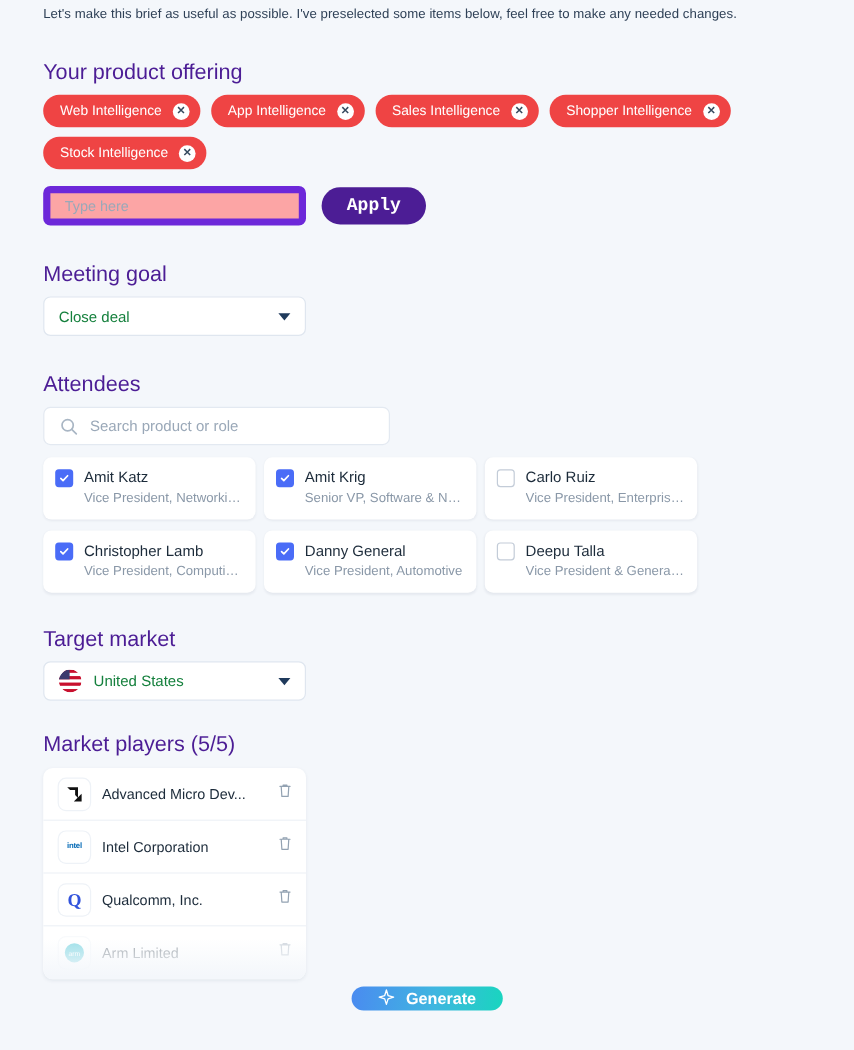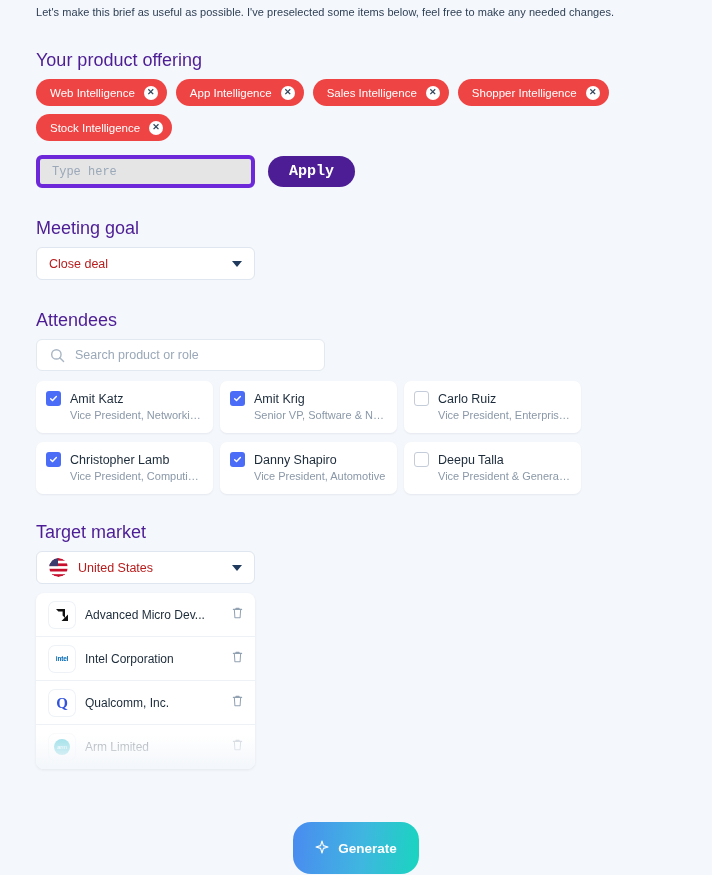--- a/index.html
+++ b/index.html
@@ -76,28 +76,28 @@
   
   .apply-row {
     display: flex;
     align-items: center;
     gap: 13px;
     margin-top: 14px;
   }
   .text-input {
     width: 219px;
     height: 33px;
-    background: #e5e5e5;
-    border: 4px solid #6d28d9;
+    background: #fca5a5;
+    border: 6px solid #6d28d9;
     border-radius: 6px;
     font-size: 12px;
     color: #35495e;
     padding: 0 12px;
     outline: none;
-    font-family: Liberation Mono, monospace;
+    font-family: Liberation Sans, sans-serif;
   }
   .text-input::placeholder { color: #9aa8b8; }
   .apply-btn {
     background: #4c1d95;
     color: #ffffff;
     border: none;
     border-radius: 17px;
     height: 31px;
     padding: 0 21px;
     font-size: 15px;
@@ -114,21 +114,21 @@
     background: #ffffff;
     border: 1px solid #dfe6ef;
     border-radius: 6px;
     display: flex;
     align-items: center;
     padding: 0 12px;
     cursor: pointer;
   }
   .select-value {
     font-size: 12.5px;
-    color: #b91c1c;
+    color: #15803d;
   }
   .caret {
     position: absolute;
     right: 12px;
     width: 0; height: 0;
     border-left: 5px solid transparent;
     border-right: 5px solid transparent;
     border-top: 6px solid #1f3a5c;
   }
   .flag {
@@ -273,21 +273,21 @@
     justify-content: center;
   }
   .generate-btn {
     display: inline-flex;
     align-items: center;
     gap: 9px;
     background: linear-gradient(95deg, #4a8bf0 0%, #3fb6e0 55%, #19d5bf 100%);
     color: #ffffff;
     border: none;
     border-radius: 18px;
-    height: 52px;
+    height: 20px;
     padding: 0 22px;
     font-size: 13.5px;
     font-weight: bold;
     cursor: pointer;
     font-family: "Liberation Sans", sans-serif;
   }
 
   .bottom-peek {
     position: absolute;
     left: 0; right: 0; bottom: 0;
@@ -395,21 +395,21 @@
       </span>
     </div>
 
     <div class="attendee-card">
       <span class="cb on">
         <svg class="tick" viewBox="0 0 12 12" fill="none">
             <path d="M2.2 6.3 L4.7 8.7 L9.8 3.3" stroke="#fff" stroke-width="1.9" stroke-linecap="round" stroke-linejoin="round"></path>
           </svg>
       </span>
       <span class="att-text">
-        <span class="att-name">Danny Shapiro</span>
+        <span class="att-name">Danny General</span>
         <span class="att-role" style="display:block">Vice President, Automotive</span>
       </span>
     </div>
 
     <div class="attendee-card">
       <span class="cb off"></span>
       <span class="att-text">
         <span class="att-name">Deepu Talla</span>
         <span class="att-role" style="display:block">Vice President &amp; General ...</span>
       </span>
@@ -433,20 +433,21 @@
           <rect y="10.8" width="19" height="2.7" fill="#c8102e"></rect>
           <rect y="16.2" width="19" height="2.8" fill="#c8102e"></rect>
           <rect x="0" y="0" width="9" height="8.1" fill="#3c3b6e"></rect>
         </g>
       </svg>
     </span>
     <span class="select-value">United States</span>
     <span class="caret"></span>
   </div>
 
+  <div class="section-label sec-players">Market players (5/5)</div>
   <div class="players-card">
 
     <div class="player-row">
       <span class="player-logo">
         <svg width="16" height="16" viewBox="0 0 16 16">
           <path d="M2 2 L11 2 L11 11 L8.6 8.6 L8.6 4.4 L4.4 4.4 Z" fill="#111111"></path>
           <path d="M14 14 L7.5 14 L14 7.5 Z" fill="#111111"></path>
         </svg>
       </span>
       <span class="player-name">Advanced Micro Dev...</span>

